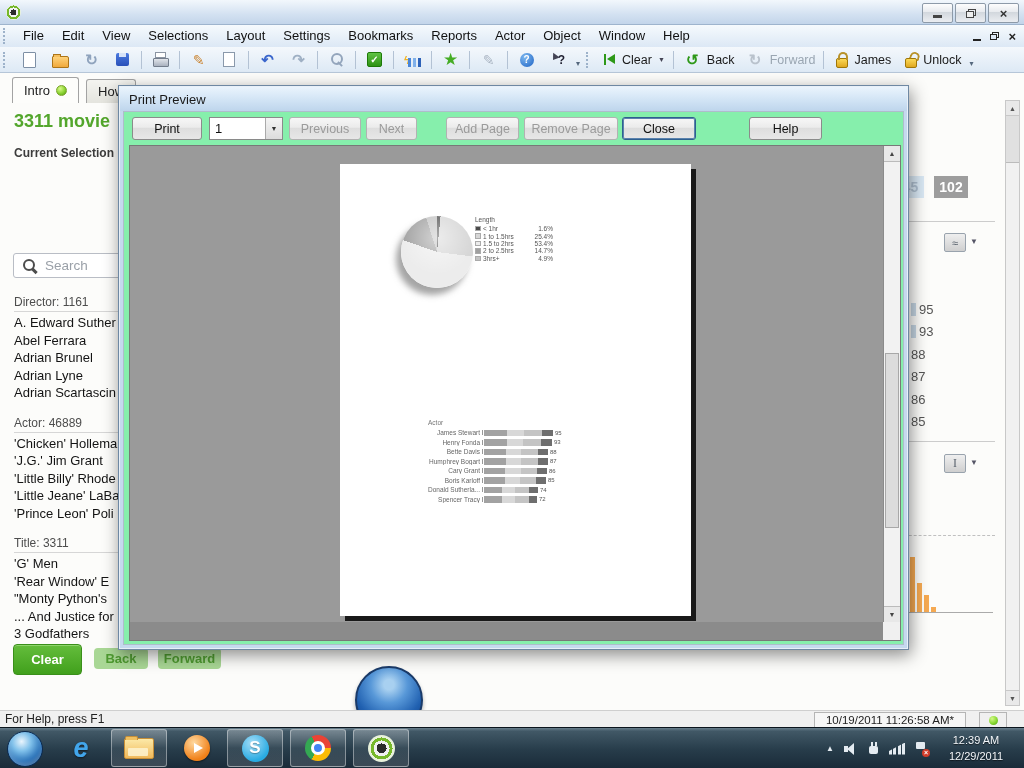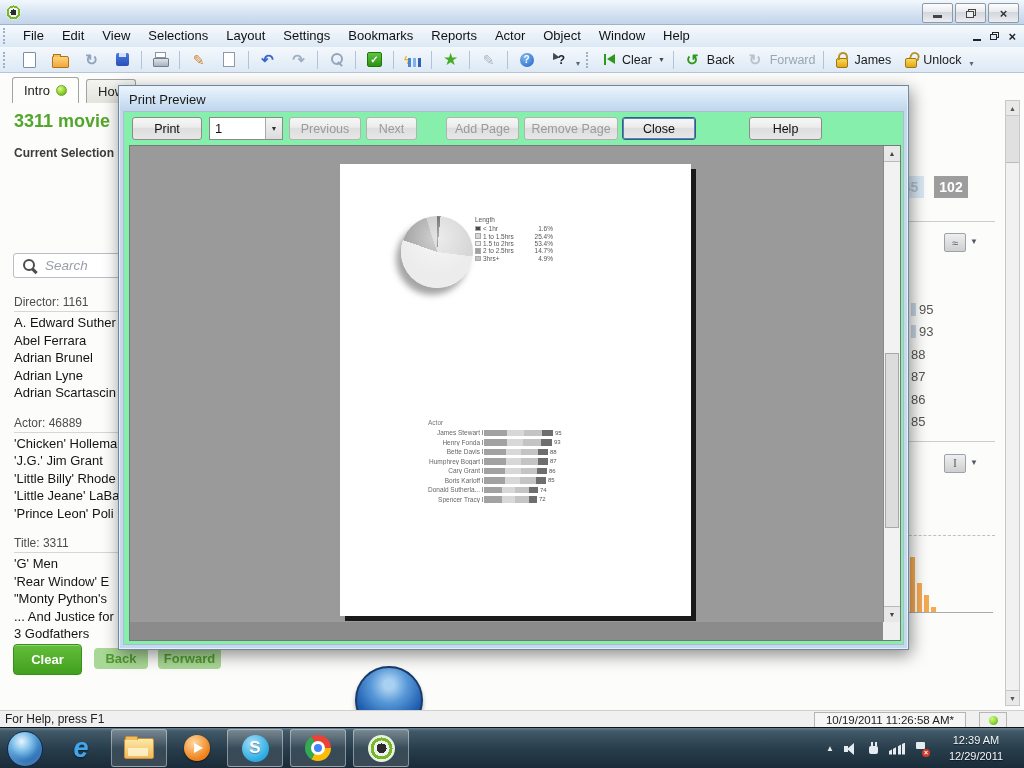--- a/index.html
+++ b/index.html
@@ -89,21 +89,21 @@
     border:1px solid #a3a3a3;border-bottom:none;border-radius:3px 3px 0 0;font-size:13px;color:#222;
     background:linear-gradient(#f4f4f0,#e4e4de)}
   .sheet-tab.active{background:#fdfdfb;height:25px}
   .tab-led{width:9px;height:9px;border-radius:50%;background:radial-gradient(circle at 35% 30%,#d9fa8a,#8bd332 55%,#4c9a10);border:1px solid #7aa32c}
   .sheet-heading{position:absolute;left:14px;top:38px;font-size:18px;font-weight:bold;color:#53a62c;white-space:nowrap}
   .cursel{position:absolute;left:14px;top:73px;font-size:12px;font-weight:bold;color:#3c3c3c;white-space:nowrap}
   .searchbox{position:absolute;left:13px;top:180px;width:117px;height:25px;background:#fff;border:1px solid #b9bdc5;border-radius:3px;display:flex;align-items:center;padding-left:9px;gap:8px;box-sizing:border-box}
   .mag{position:relative;width:14px;height:14px;flex:none}
   .mag::before{content:'';position:absolute;left:0;top:0;width:8px;height:8px;border:2.5px solid #4c4c4c;border-radius:50%}
   .mag::after{content:'';position:absolute;left:10px;top:9px;width:3px;height:6px;background:#4c4c4c;transform:rotate(-45deg)}
-  .searchbox .ph{font-size:13.5px;font-style:italic;color:#9aa0a8}
+  .searchbox .ph{font-size:13.5px;color:#9aa0a8}
   #sb-lists{position:absolute;left:14px;top:222px;width:113px}
   .sb-label{font-size:12px;font-weight:normal;color:#4d4d4d;padding-bottom:2px;border-bottom:1px solid #d6d6d6;margin-bottom:2px;white-space:nowrap;overflow:hidden}
   .sb-item{font-size:13px;color:#141414;line-height:17.5px;white-space:nowrap;overflow:hidden}
   .sb-section{margin-bottom:14px}
   .sb-btn{position:absolute;display:flex;align-items:center;justify-content:center;font-weight:bold;border-radius:4px}
   .sb-clear{left:13px;top:571px;width:67px;height:29px;font-size:13px;color:#fff;
     background:linear-gradient(#64bd3c,#41a01c);border:1px solid #3a8f1a;box-shadow:inset 0 1px 0 #8ed46c}
   .sb-back{left:94px;top:575px;width:54px;height:21px;font-size:13px;color:#4e9a30;background:#a9d795}
   .sb-fwd{left:158px;top:575px;width:63px;height:21px;font-size:13px;color:#4e9a30;background:#a9d795}
 

